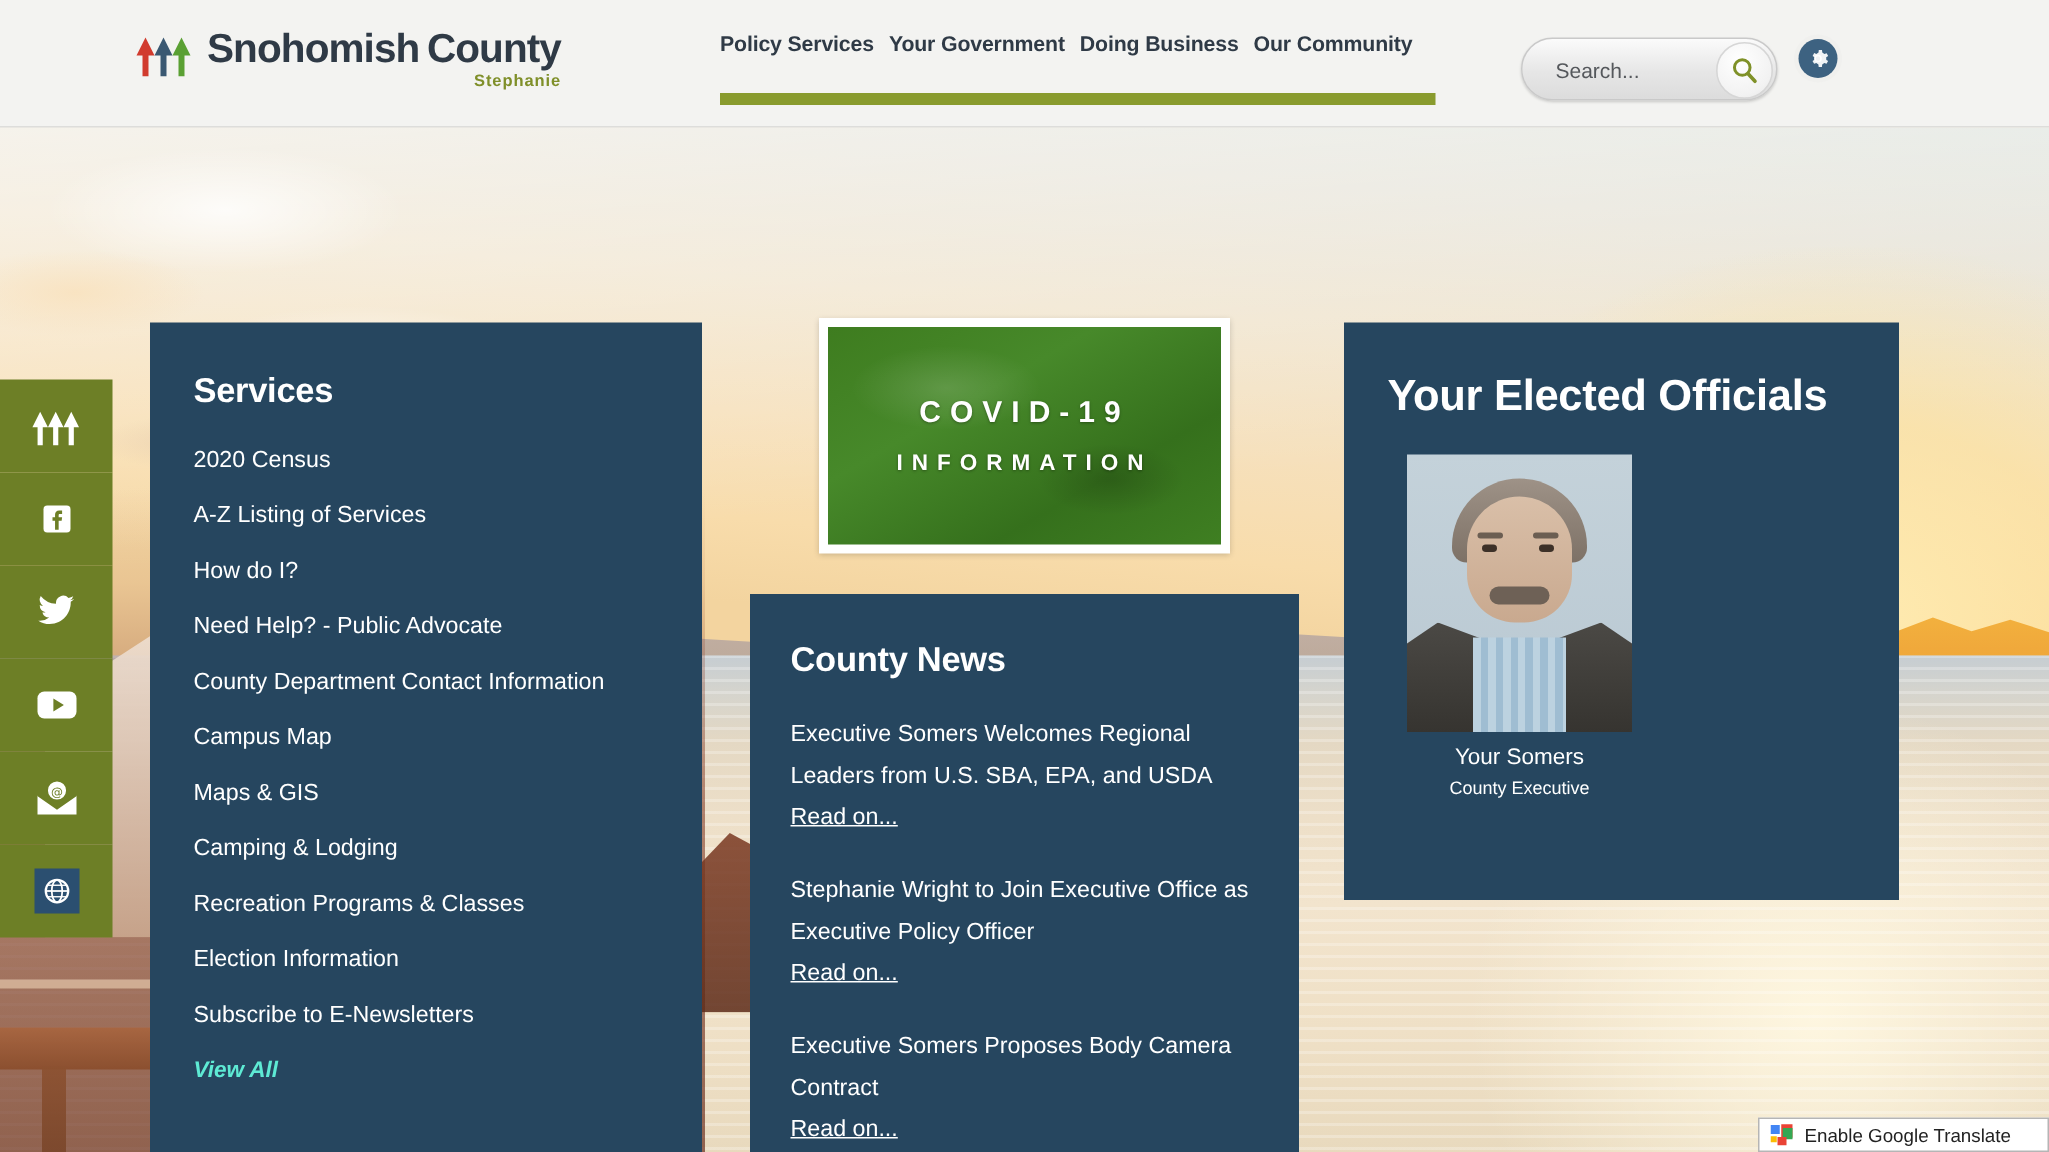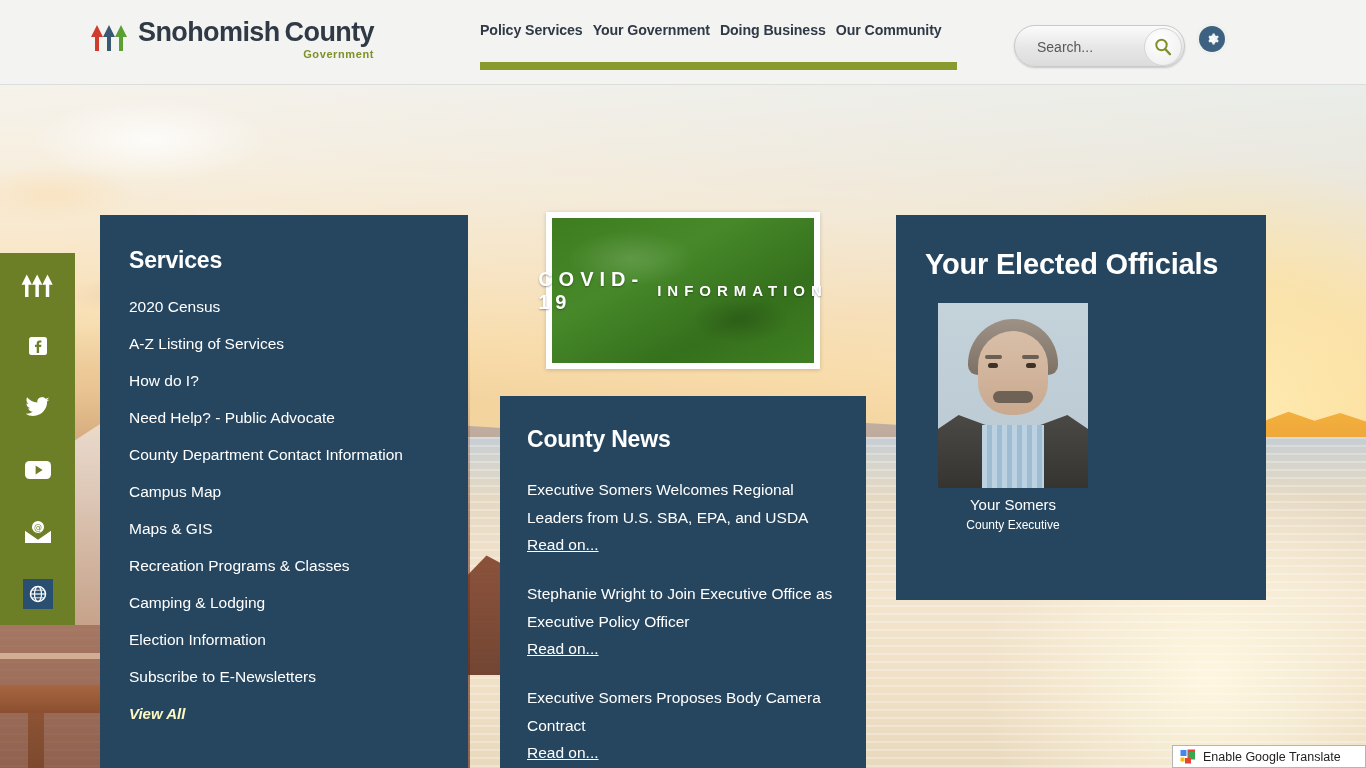--- a/index.html
+++ b/index.html
@@ -217,38 +217,38 @@
 
   
   #services-panel { left: 100px; top: 215px; width: 368px; height: 553px; }
   #services-panel .panel-title { position: absolute; left: 29px; top: 32px; font-size: 23px; }
   .svc-list { position: absolute; left: 29px; top: 82px; width: 315px; }
   .svc-list a {
     display: block; color: #ffffff; text-decoration: none;
     font-size: 15.5px; line-height: 20px; margin-bottom: 17px;
   }
   .svc-list a.view-all {
-    color: #fef9c3; font-style: italic; font-weight: bold; font-size: 15px;
+    color: #5eead4; font-style: italic; font-weight: bold; font-size: 15px;
   }
 
   
   #covid-banner {
     position: absolute; left: 546px; top: 212px;
     width: 274px; height: 157px;
     background: #ffffff; padding: 6px;
     box-shadow: 0 1px 4px rgba(0,0,0,0.18);
     z-index: 22; cursor: pointer;
   }
   .covid-inner {
     width: 100%; height: 100%;
     background:
       radial-gradient(ellipse 90px 40px at 30% 28%, rgba(255,255,255,0.14), rgba(255,255,255,0) 70%),
       radial-gradient(ellipse 70px 34px at 72% 70%, rgba(0,0,0,0.16), rgba(0,0,0,0) 70%),
       linear-gradient(150deg, #3e7c1f 0%, #47892a 35%, #35701c 70%, #3f7f22 100%);
-    display: flex; 
+    display: flex; flex-direction: column;
     align-items: center; justify-content: center; gap: 13px;
   }
   .covid-line1 {
     color: #ffffff; font-weight: bold; font-size: 20px; letter-spacing: 6px;
     text-shadow: 0 1px 2px rgba(0,0,0,0.35);
   }
   .covid-line2 {
     color: #ffffff; font-weight: bold; font-size: 15px; letter-spacing: 6px;
     text-shadow: 0 1px 2px rgba(0,0,0,0.35);
   }
@@ -345,21 +345,21 @@
   <div class="header">
 
     <div class="logo-wrap">
       <svg class="logo-mark" viewBox="0 0 44 30">
         <path d="M7 30 L7 16 L3 16 L9 4 L15 16 L11 16 L11 30 Z" fill="#d13b2e"></path>
         <path d="M19 30 L19 16 L15 16 L21 4 L27 16 L23 16 L23 30 Z" fill="#3a5872"></path>
         <path d="M31 30 L31 16 L27 16 L33 4 L39 16 L35 16 L35 30 Z" fill="#5aa033"></path>
       </svg>
       <div class="logo-text-block">
         <div class="logo-title"><span>Snohomish</span><span class="sub-county">County</span></div>
-        <div class="logo-sub">Government</div>
+        <div class="logo-sub">Stephanie</div>
       </div>
     </div>
 
     <nav class="mainnav">
       <a href="#">Policy Services</a>
       <a href="#">Your Government</a>
       <a href="#">Doing Business</a>
       <a href="#">Our Community</a>
     </nav>
     <div class="nav-underbar"></div>
@@ -457,22 +457,22 @@
   <div class="panel" id="services-panel">
     <div class="panel-title">Services</div>
     <div class="svc-list">
       <a href="#">2020 Census</a>
       <a href="#">A-Z Listing of Services</a>
       <a href="#">How do I?</a>
       <a href="#">Need Help? - Public Advocate</a>
       <a href="#">County Department Contact Information</a>
       <a href="#">Campus Map</a>
       <a href="#">Maps &amp; GIS</a>
+      <a href="#">Camping &amp; Lodging</a>
       <a href="#">Recreation Programs &amp; Classes</a>
-      <a href="#">Camping &amp; Lodging</a>
       <a href="#">Election Information</a>
       <a href="#">Subscribe to E-Newsletters</a>
       <a href="#" class="view-all">View All</a>
     </div>
   </div>
 
   <div id="covid-banner">
     <div class="covid-inner">
       <div class="covid-line1">COVID-19</div>
       <div class="covid-line2">INFORMATION</div>

